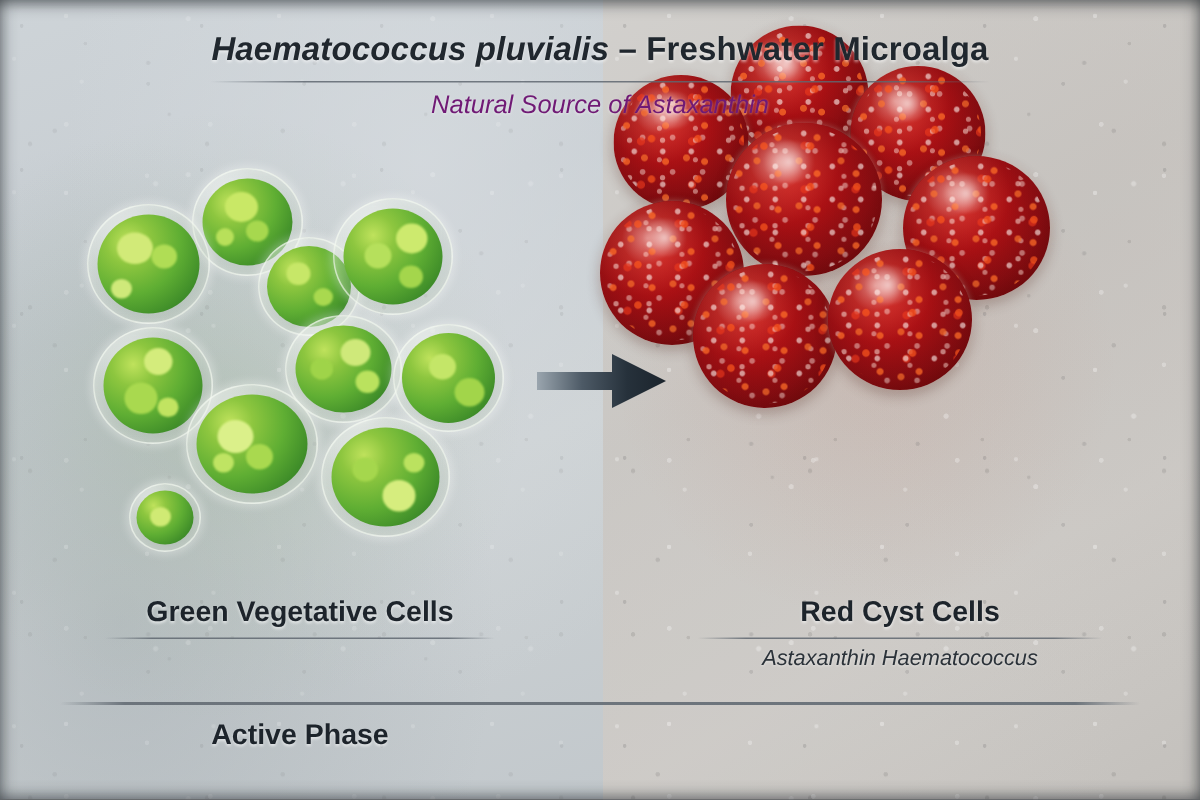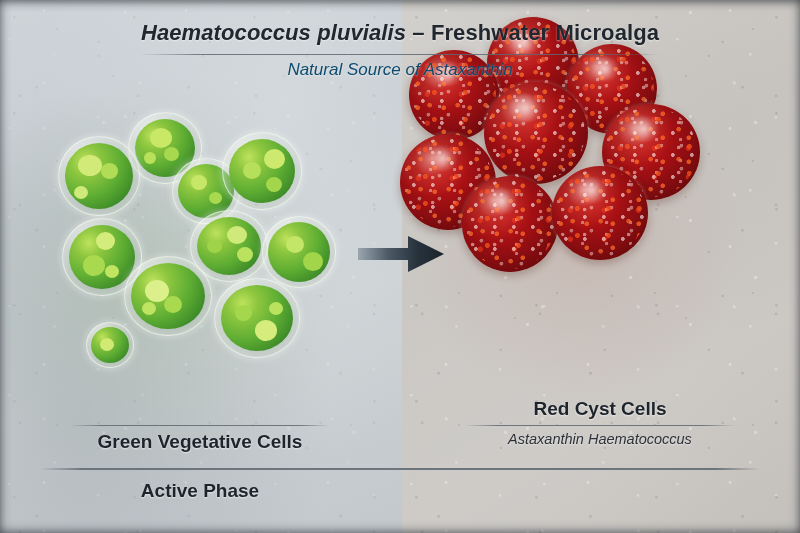--- a/index.html
+++ b/index.html
@@ -135,36 +135,36 @@
 
   .rule{
     position:absolute;height:1px;
     background:linear-gradient(to right, rgba(110,118,126,0) 0%, rgba(95,103,112,.85) 12%, rgba(95,103,112,.85) 88%, rgba(110,118,126,0) 100%);
   }
   .rule-title{top:54px;left:140px;width:520px;}
 
   .subtitle{
     position:absolute;top:60px;left:0;width:100%;
     text-align:center;
-    font-size:17px;font-style:italic;color:#0c4a6e;
+    font-size:17px;font-style:italic;color:#701a75;
     text-shadow:0 1px 2px rgba(255,255,255,.5);
   }
 
   .panel-label{
     position:absolute;text-align:center;
     font-size:19px;font-weight:bold;color:#1d242b;
     text-shadow:0 1px 2px rgba(255,255,255,.62);
   }
   .panel-sub{
     position:absolute;text-align:center;
     font-size:14.5px;font-style:italic;color:#2b3239;
     text-shadow:0 1px 2px rgba(255,255,255,.55);
   }
 
-  .label-left{top:398px;left:20px;width:360px;margin-top:33px;}
+  .label-left{top:398px;left:20px;width:360px;}
   .rule-left{top:425px;left:70px;width:260px;}
   .sub-left{top:431px;left:20px;width:360px;}
 
   .label-right{top:398px;left:420px;width:360px;}
   .rule-right{top:425px;left:465px;width:270px;}
   .sub-right{top:431px;left:420px;width:360px;}
 
   .rule-main{
     top:468px;left:40px;width:720px;height:2px;
     background:linear-gradient(to right, rgba(120,128,136,0) 0%, rgba(104,112,120,.95) 6%, rgba(104,112,120,.95) 94%, rgba(120,128,136,0) 100%);

